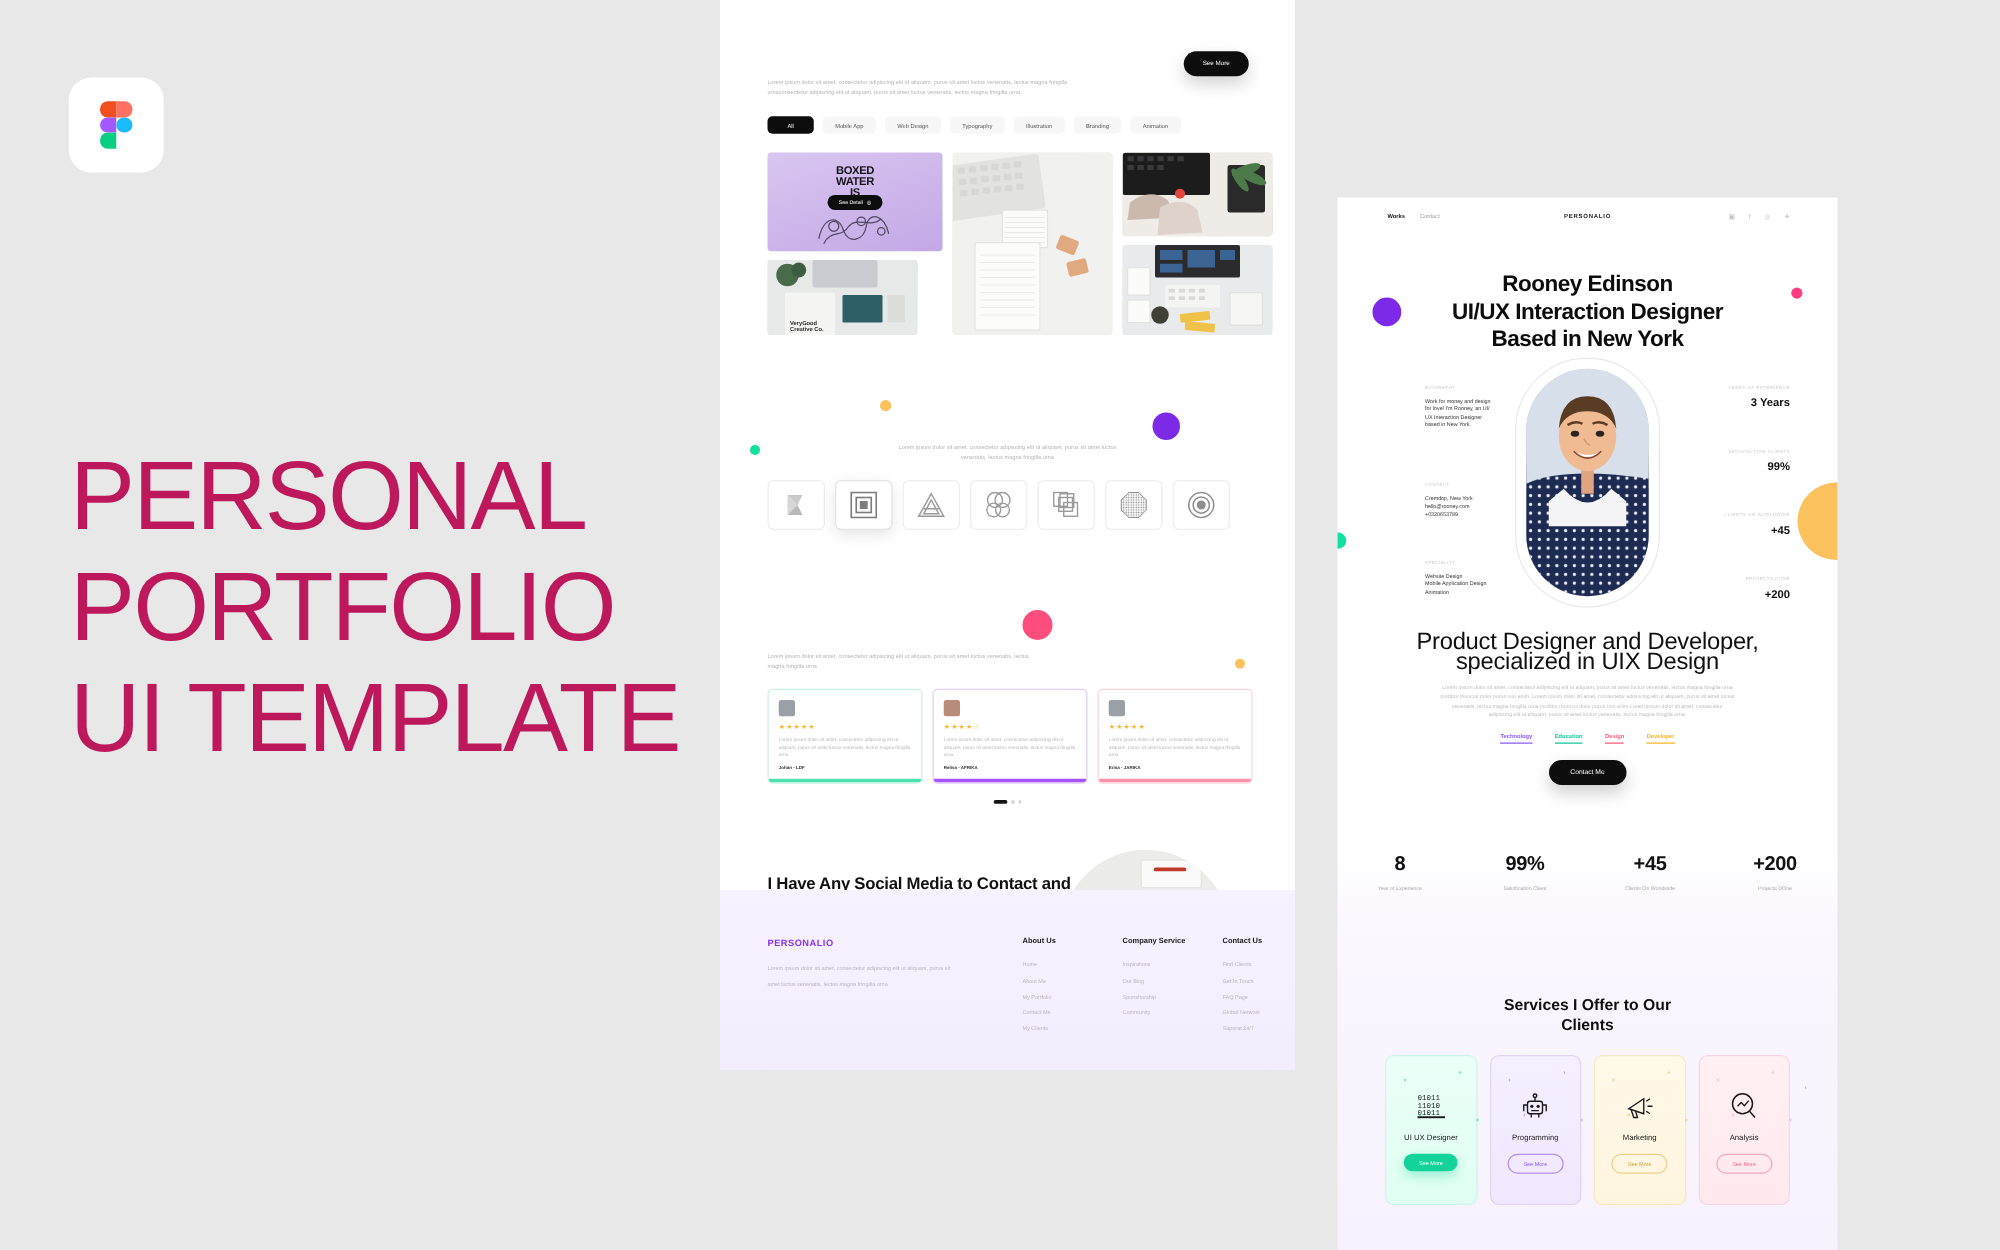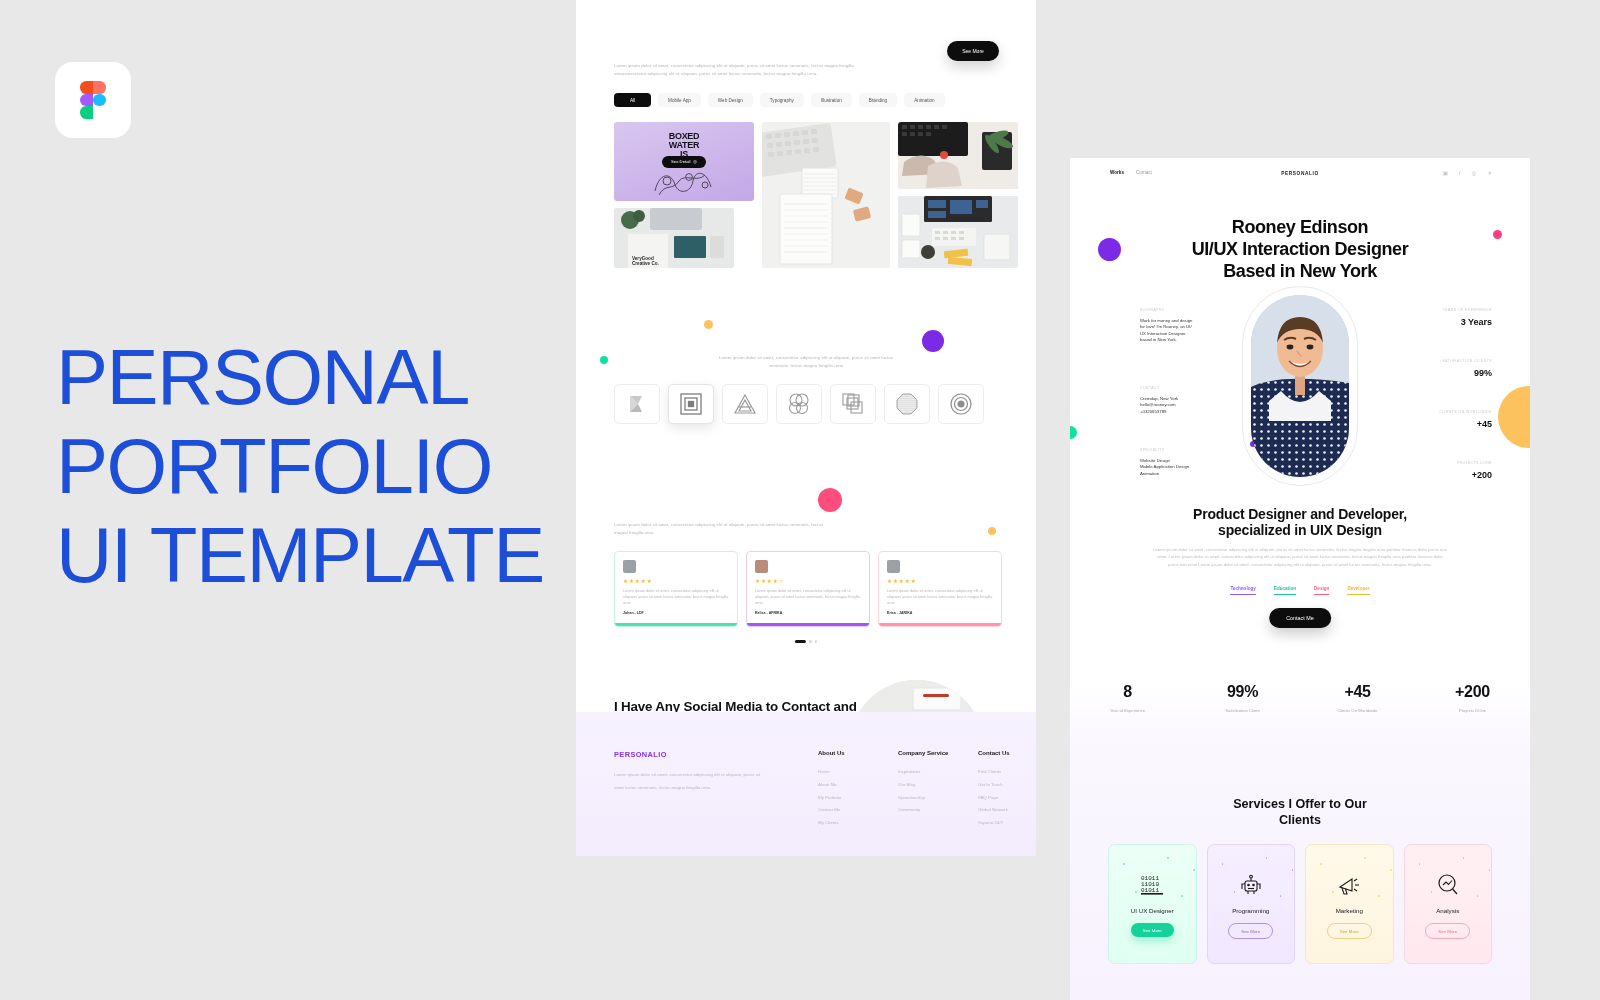--- a/index.html
+++ b/index.html
@@ -20,23 +20,23 @@
   }
   .figma-logo { position: relative; width: 26px; height: 38px; }
   .figma-logo i { position: absolute; display: block; }
   .fg-a { left: 0; top: 0; width: 13px; height: 12.6px; background: #f24e1e; border-radius: 6.3px 0 0 6.3px; }
   .fg-b { left: 13px; top: 0; width: 13px; height: 12.6px; background: #ff7262; border-radius: 0 6.3px 6.3px 0; }
   .fg-c { left: 0; top: 12.6px; width: 13px; height: 12.6px; background: #a259ff; border-radius: 6.3px 0 0 6.3px; }
   .fg-d { left: 13px; top: 12.6px; width: 13px; height: 12.6px; background: #1abcfe; border-radius: 50%; }
   .fg-e { left: 0; top: 25.2px; width: 13px; height: 12.8px; background: #0acf83; border-radius: 6.3px 0 0 6.3px; }
 
   .promo-title {
-    position: absolute; left: 56px; top: 333px; width: 500px;
+    position: absolute; left: 56px; top: 352px; width: 500px;
     font-size: 78px; line-height: 89px; font-weight: 400;
-    letter-spacing: -1.5px; color: #1d4ed8;
+    letter-spacing: -1.5px; color: #be185d;
     font-family: "Liberation Sans", sans-serif;
     white-space: pre-line;
   }
 
   
   .panel { position: absolute; background: #fff; overflow: hidden; }
 
   
   .panelA { left: 576px; top: 0; width: 460px; height: 856px; }
   .pa-inner { position: relative; width: 100%; height: 100%; }
@@ -125,21 +125,21 @@
   }
 
   
   .footA { position: absolute; left: 0; right: 0; bottom: 0; height: 144px;
     background: linear-gradient(180deg,#f7f2ff,#f3ecfd); }
   .brand { font-size: 7.4px; font-weight: 700; color: #8b2ff0; letter-spacing: .4px; }
   .fh { font-size: 6px; font-weight: 700; color: #1b1b1b; }
   .fl { font-size: 4.4px; color: #b9b9b9; line-height: 12.8px; }
 
   
-  .panelB { left: 1070px; top: 158px; width: 460px; height: 842px;
+  .panelB { left: 1070px; top: 158px; width: 400px; height: 842px;
     background: linear-gradient(180deg,#ffffff 0%,#ffffff 62%,#faf7ff 70%,#f7f2fd 100%); }
   .pb-inner { position: relative; width: 100%; height: 100%; }
   .topnav { position: absolute; left: 0; right: 0; top: 12px; height: 14px; }
   .nav-l { position: absolute; left: 40px; top: 0; display: flex; gap: 12px; align-items: center; }
   .nav-item { font-size: 4.6px; color: #9b9b9b; }
   .nav-item.on { color: #111; font-weight: 700; }
   .nav-logo { position: absolute; left: 50%; transform: translateX(-50%); top: 1px;
     font-size: 4.8px; font-weight: 700; color: #1c1c1c; letter-spacing: .6px; }
   .nav-r { position: absolute; right: 38px; top: 0; display: flex; gap: 11px; align-items: center; color:#c2c2c2; font-size: 5.5px; }
 
@@ -159,21 +159,21 @@
     background: linear-gradient(180deg,#cfd9e4 0%,#b8c7d6 35%,#22305a 52%,#1b2749 100%);
   }
 
   .sideL { position: absolute; left: 70px; top: 150px; width: 78px; }
   .sideR { position: absolute; right: 38px; top: 150px; width: 82px; text-align: right; }
   .ttl { font-size: 3.4px; color: #c9c9c9; letter-spacing: .5px; text-transform: uppercase; line-height: 5px; }
   .tbody { font-size: 4.3px; color: #333; line-height: 6.4px; margin-top: 5px; }
   .statnum { font-size: 9px; font-weight: 700; color: #101010; margin-top: 4px; }
 
   .blurb-h { position: absolute; left: 0; right: 0; top: 348px; text-align: center;
-    font-size: 14px; line-height: 16px; font-weight: 700; color: #0f0f0f; white-space: pre-line; letter-spacing: -0.2px; }
+    font-size: 19px; line-height: 16px; font-weight: 400; color: #0f0f0f; white-space: pre-line; letter-spacing: -0.2px; }
   .blurb-p { position: absolute; left: 82px; right: 82px; top: 388px; text-align: center;
     font-size: 4.2px; line-height: 7.4px; color: #bcbcbc; }
 
   .tabrow { position: absolute; left: 0; right: 0; top: 428px; display: flex; justify-content: center; gap: 18px; }
   .tabitem { font-size: 4.6px; font-weight: 700; padding-bottom: 3px; }
   .tb-1 { color: #8b5cf6; border-bottom: 1.4px solid #8b5cf6; }
   .tb-2 { color: #15c8a0; border-bottom: 1.4px solid #15c8a0; }
   .tb-3 { color: #ff5d7d; border-bottom: 1.4px solid #ff5d7d; }
   .tb-4 { color: #f5b731; border-bottom: 1.4px solid #f5b731; }
 

